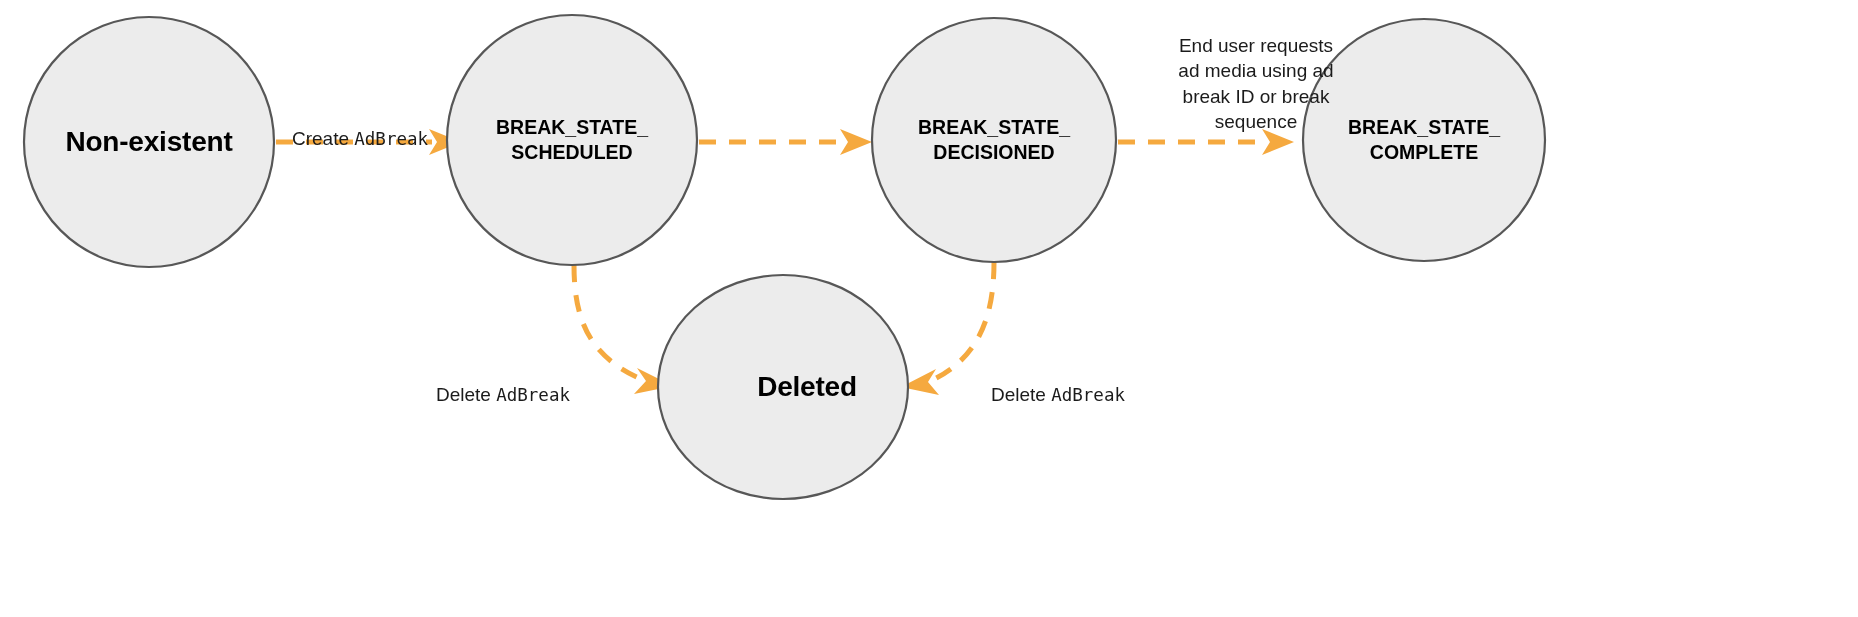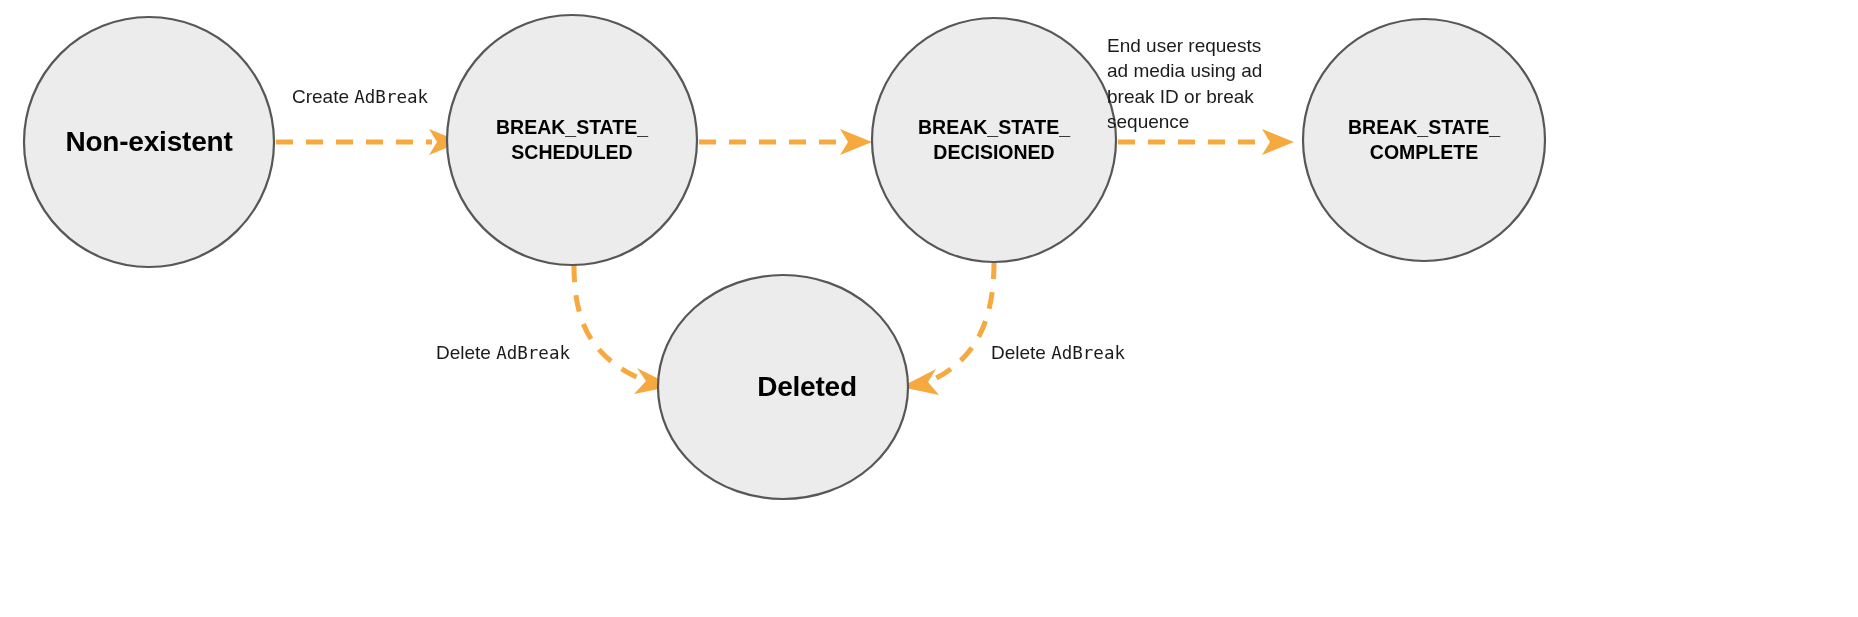--- a/index.html
+++ b/index.html
@@ -73,20 +73,21 @@
   .edge-label .sans {
     font-family: "Liberation Sans", sans-serif;
   }
   .edge-label .mono {
     font-family: "DejaVu Sans Mono", monospace;
     font-size: 17.5px;
   }
   .edge-label.centered {
     transform: translate(-50%, -50%);
     text-align: left;
+    margin-top: 42px;
   }
   .edge-label.block {
     white-space: normal;
     width: 170px;
   }
 </style>
 </head>
 <body>
 
 <div id="diagram-root" style="background: rgb(255, 255, 255);">
@@ -134,19 +135,19 @@
 DECISIONED</div>
 
   <div class="node-label code" style="left: 1424px; top: 140px; color: rgb(0, 0, 0);">BREAK_STATE_
 COMPLETE</div>
 
   <div class="node-label plain" style="left: 783px; top: 387px; color: rgb(0, 0, 0); margin-left: 24px;">Deleted</div>
 
   <div class="edge-label centered" style="left:360px; top:97px;"><span class="sans">Create </span><span class="mono">AdBreak</span></div>
 
 
-  <div class="edge-label block" style="left:1107px; top:33px;"><span class="sans">End user requests ad media using ad break ID or break sequence</span></div>
+  <div class="edge-label block" style="left:1171px; top:33px;text-align:center;"><span class="sans">End user requests ad media using ad break ID or break sequence</span></div>
 
   <div class="edge-label centered" style="left:503px; top:353px;"><span class="sans">Delete </span><span class="mono">AdBreak</span></div>
 
   <div class="edge-label centered" style="left:1058px; top:353px;"><span class="sans">Delete </span><span class="mono">AdBreak</span></div>
 
 </div>
 
 </body></html>

